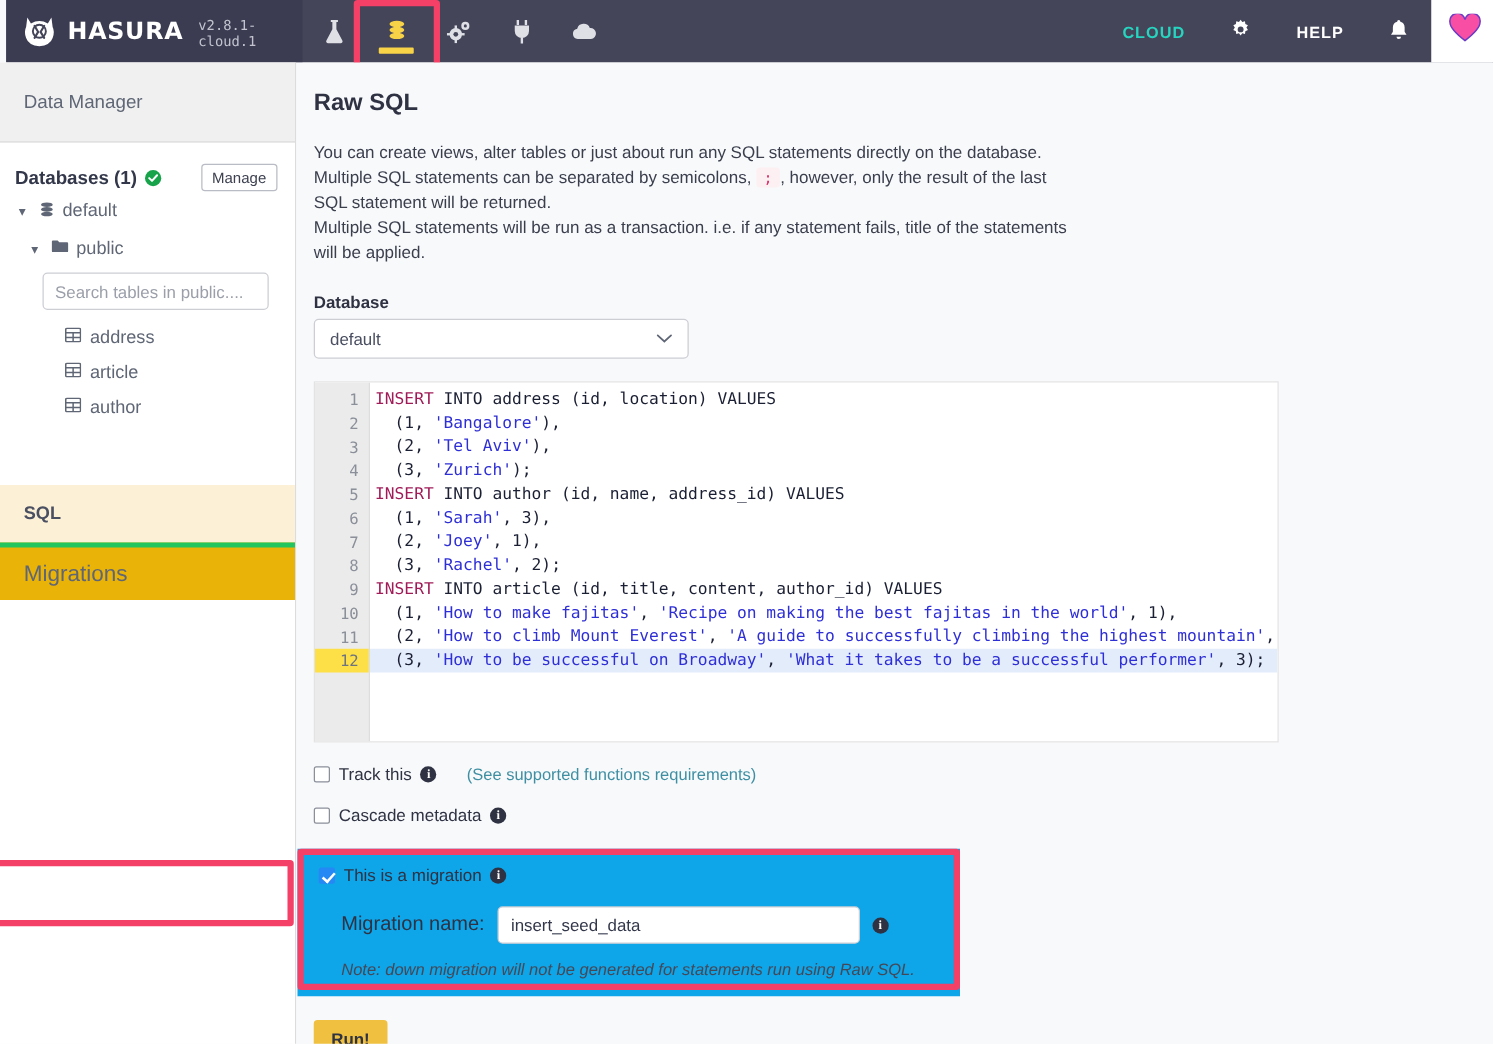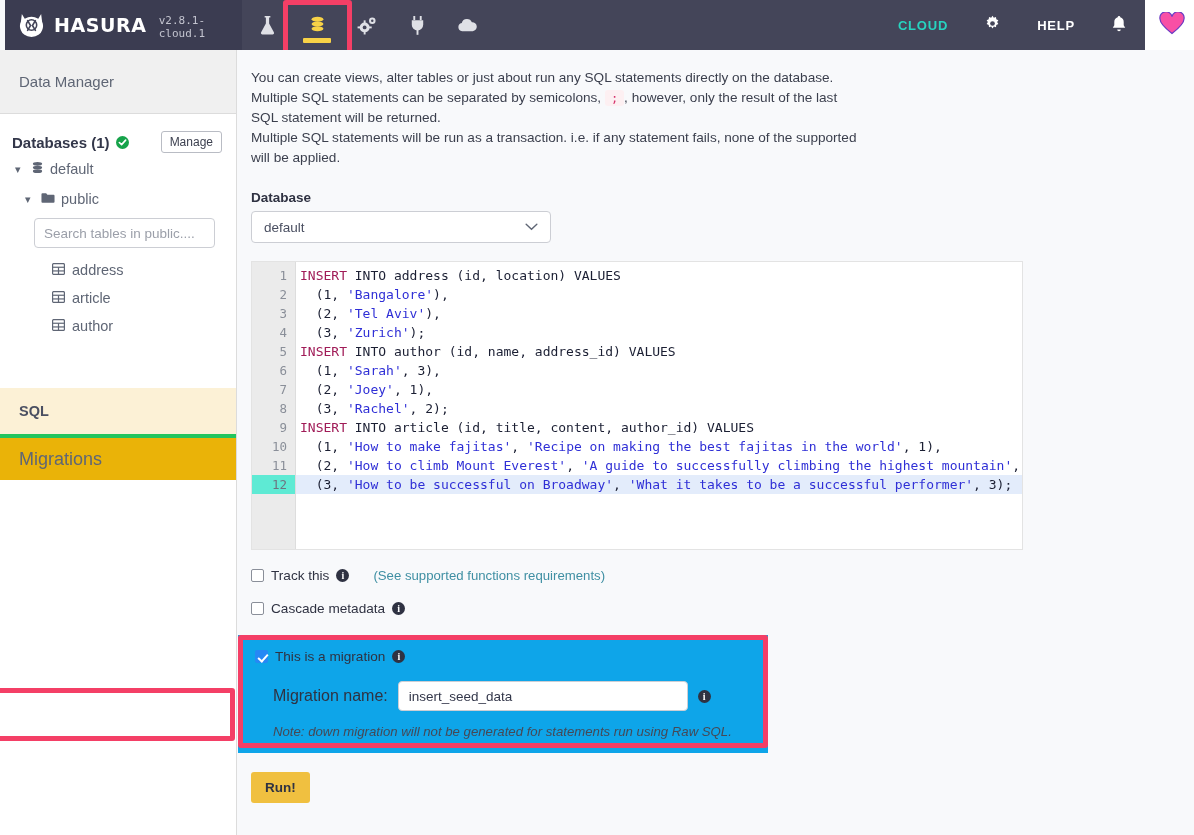--- a/index.html
+++ b/index.html
@@ -259,21 +259,21 @@
     padding-top: 4px;
     flex: 0 0 auto;
   }
   .gutter div {
     height: 19px; line-height: 19px;
     text-align: right;
     padding-right: 8px;
     color: #8a8f99;
     font-size: 12.5px;
   }
-  .gutter div.cur { background: #5eead4; color: #6e7380; }
+  .gutter div.cur { background: #fde047; color: #6e7380; }
   .code {
     flex: 1 1 auto;
     padding-top: 4px;
     overflow: hidden;
     white-space: pre;
   }
   .code div {
     height: 19px; line-height: 19px;
     padding-left: 4px;
     color: #1b1f33;
@@ -562,29 +562,30 @@
   <div style="margin-top:23px; position:relative;">
     <div class="sb-item-sql">SQL</div>
     <div class="sb-item">Migrations</div>
     <div class="annot-sql"></div>
   </div>
 </div>
 
 <div style="position:absolute;left:283px;top:0px;width:69px;height:57px;border:5px solid #f43f66;border-radius:3px;pointer-events:none;"></div>
 
 <div class="main">
+  <div class="page-title">Raw SQL</div>
 
   <div class="desc">
     <p>You can create views, alter tables or just about run any SQL statements directly on the database.</p>
     <p>
       <span>Multiple SQL statements can be separated by semicolons,</span>
       <span class="inline-code">;</span><span>, however, only the result of the last</span>
     </p>
     <p>SQL statement will be returned.</p>
-    <p>Multiple SQL statements will be run as a transaction. i.e. if any statement fails, none of the supported</p>
+    <p>Multiple SQL statements will be run as a transaction. i.e. if any statement fails, title of the statements</p>
     <p>will be applied.</p>
   </div>
 
   <div class="field-label">Database</div>
   <div class="db-select-wrap">
     <div class="db-select">
       <span>default</span>
       <span class="sel-chev">
         <svg width="13" height="8" viewBox="0 0 14 9">
             <path d="M1 1.5 L7 7 L13 1.5" stroke="#5f6675" stroke-width="1.6" fill="none" stroke-linecap="round"></path>

